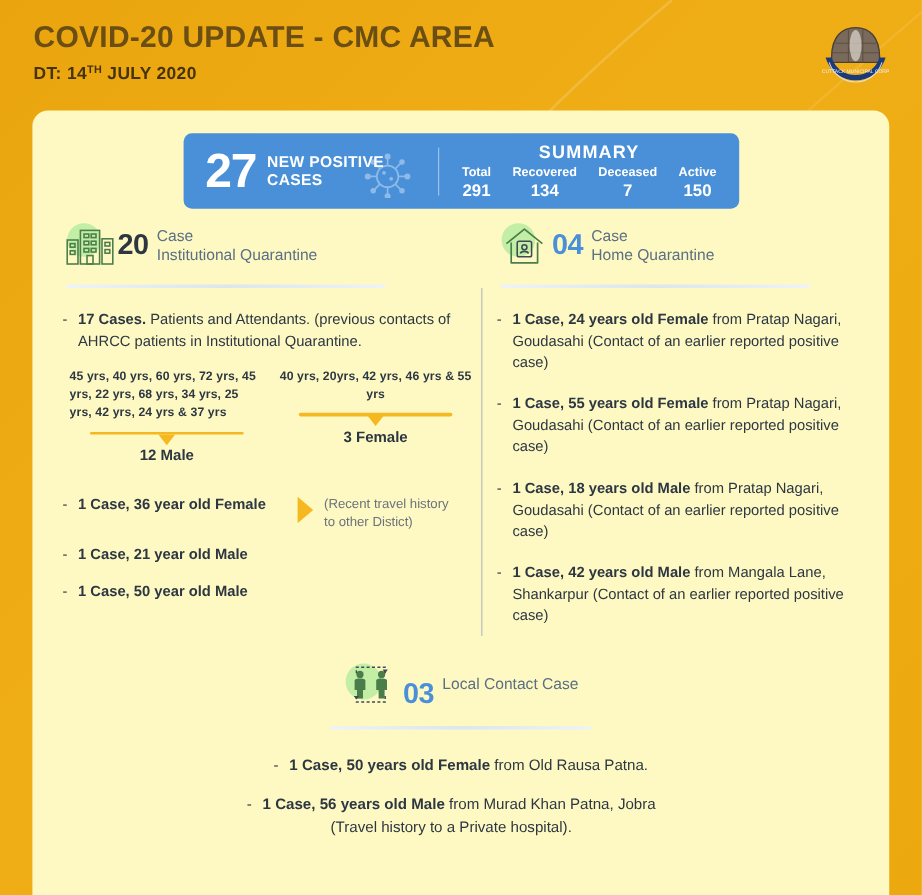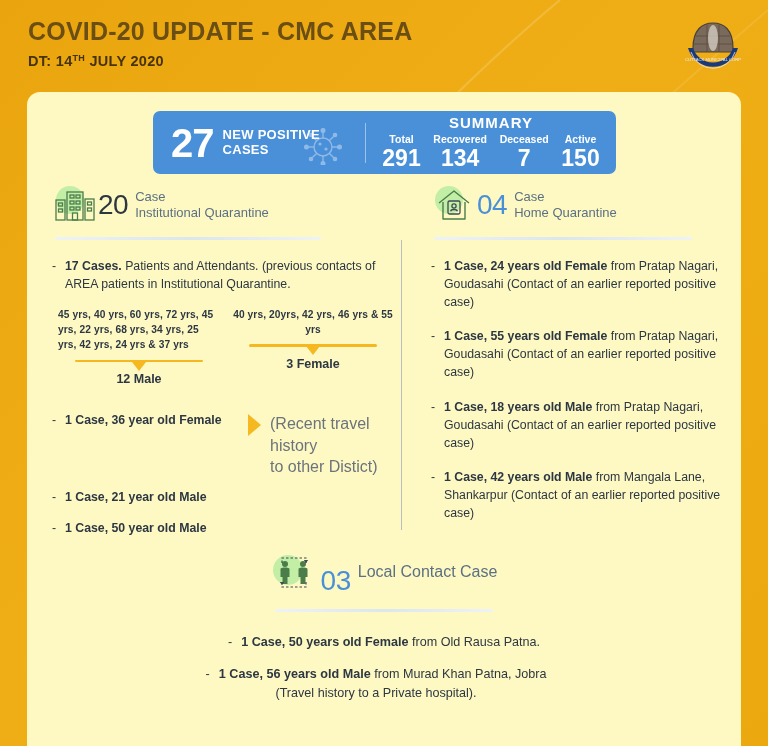--- a/index.html
+++ b/index.html
@@ -74,51 +74,51 @@
     width: 1px; height: 40px; background: rgba(255,255,255,0.45);
   }
   .banner-right { flex: 1; padding: 0 10px; }
   .summary-title {
     text-align: center; font-size: 15px; font-weight: bold;
     letter-spacing: 1px; margin-bottom: 2px;
   }
   .stats { display: flex; justify-content: space-around; }
   .stat { text-align: center; line-height: 1.15; }
   .stat-label { font-size: 10.5px; font-weight: bold; }
-  .stat-value { font-size: 23px; font-weight: bold; }
+  .stat-value { font-size: 14px; font-weight: bold; }
 
   
   .sec-head { display: flex; align-items: center; }
   .sec-icon {
     position: relative; width: 46px; height: 40px;
     display: flex; align-items: center; justify-content: center;
   }
   .sec-icon .blob {
     position: absolute; left: 4px; top: 1px;
     width: 28px; height: 28px; border-radius: 50%;
     background: #b8eca0; opacity: 0.85;
   }
   .sec-icon svg { position: relative; }
   .sec-num {
-    font-size: 28px; font-weight: normal; letter-spacing: -0.5px;
+    font-size: 24px; font-weight: bold; letter-spacing: -0.5px;
     margin-right: 7px;
   }
   .sec-num.dark { color: #2c3742; }
   .sec-num.blue { color: #4a90d9; }
   .sec-label { line-height: 1.25; color: #5b7083; font-size: 13px; }
   .sec-label .l1 { display: block; }
   .sec-label .l2 { display: block; }
   .sec-rule {
     height: 3px; border-radius: 2px;
     background: linear-gradient(90deg,#eef3f7 0%, #dbe6ef 50%, #eef3f7 100%);
   }
 
   
   .col-left { position: absolute; left: 25px; top: 93px; width: 348px; }
-  .col-right { position: absolute; left: 404px; top: 93px; width: 300px; }
+  .col-right { position: absolute; left: 387px; top: 93px; width: 300px; }
   .divider {
     position: absolute; left: 374px; top: 148px;
     width: 1px; height: 290px; background: #b9bdc2;
   }
 
   .bullets { margin-top: 18px; }
   .bullet {
     display: flex; font-size: 12.3px; color: #2c3742;
     line-height: 1.45; margin-bottom: 13px;
   }
@@ -149,21 +149,21 @@
 
   
   .travel-row { display: flex; align-items: flex-start; }
   .travel-bullet { flex: none; width: 196px; }
   .travel-arrow {
     flex: none; width: 0; height: 0; margin: 2px 9px 0 0;
     border-top: 11px solid transparent; border-bottom: 11px solid transparent;
     border-left: 13px solid #f5b820;
   }
   .travel-note {
-    font-size: 16px; color: #6b737c; line-height: 1.35; padding-top: 1px;
+    font-size: 11px; color: #6b737c; line-height: 1.35; padding-top: 1px;
   }
 
   
   .bottom { position: absolute; left: 0; top: 455px; width: 714px; }
   .bottom-head {
     display: flex; align-items: center; justify-content: center;
   }
   .bottom-rule {
     width: 218px; height: 3px; margin: 12px auto 0; border-radius: 2px;
     background: linear-gradient(90deg,#eef3f7 0%, #dbe6ef 50%, #eef3f7 100%);
@@ -285,21 +285,21 @@
       <div class="sec-label">
         <span class="l1">Case</span>
         <span class="l2">Institutional Quarantine</span>
       </div>
     </div>
     <div class="sec-rule" style="width:266px;margin-top:12px;margin-left:3px;"></div>
 
     <div class="bullets">
       <div class="bullet">
         <span class="dash">-</span>
-        <span class="btxt"><b>17 Cases.</b><span> Patients and Attendants. (previous contacts of AREA patients in Institutional Quarantine.</span></span>
+        <span class="btxt"><b>17 Cases.</b><span> Patients and Attendants. (previous contacts of AHRCC patients in Institutional Quarantine.</span></span>
       </div>
     </div>
 
     <div class="ages">
       <div class="age-col male">
         <div class="age-list">45 yrs, 40 yrs, 60 yrs, 72 yrs, 45 yrs, 22 yrs, 68 yrs, 34 yrs, 25 yrs, 42 yrs, 24 yrs &amp; 37 yrs</div>
         <div class="age-arrow">
           <div class="bar"></div>
           <div class="tri"></div>
         </div>
@@ -397,21 +397,21 @@
           </g>
           <g fill="none" stroke="#3f4a55" stroke-width="1.2" stroke-dasharray="2.5 2">
             <path d="M10 9 L10 4 L34 4 L34 9"></path>
             <path d="M34 28 L34 33 L10 33 L10 28"></path>
           </g>
           <path d="M34 9 l-2.2 -3 l4.4 0 z" fill="#3f4a55"></path>
           <path d="M10 28 l-2.2 3 l4.4 0 z" fill="#3f4a55" transform="rotate(180 10 29.5)"></path>
         </svg>
       </div>
       <div class="sec-num blue" style="margin-left:4px;margin-top:18px;">03</div>
-      <div class="sec-label" style="font-size:16px;">Local Contact Case</div>
+      <div class="sec-label" style="font-size:13px;">Local Contact Case</div>
     </div>
     <div class="bottom-rule"></div>
 
     <div class="bottom-list">
       <div class="b-item">
         <span class="dash-inline">-</span><b>1 Case, 50 years old Female</b><span> from Old Rausa Patna.</span>
       </div>
       <div class="b-item" style="padding-right:16px;">
         <span class="dash-inline">-</span><b>1 Case, 56 years old Male</b><span> from Murad Khan Patna, Jobra</span>
         <span class="b-sub">(Travel history to a Private hospital).</span>

